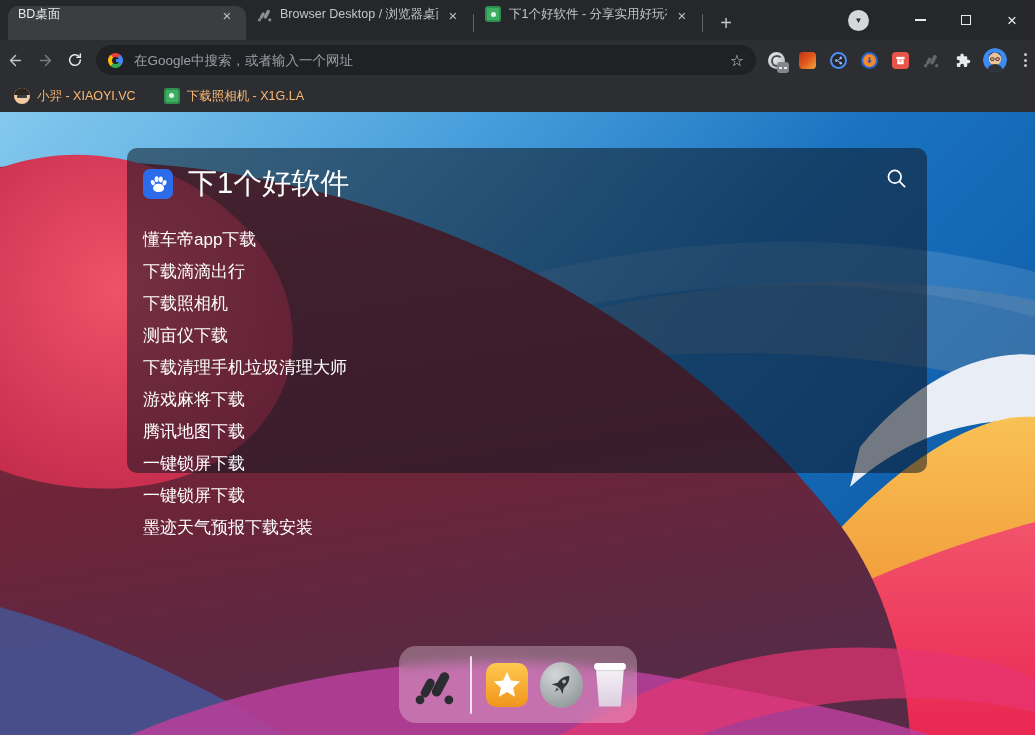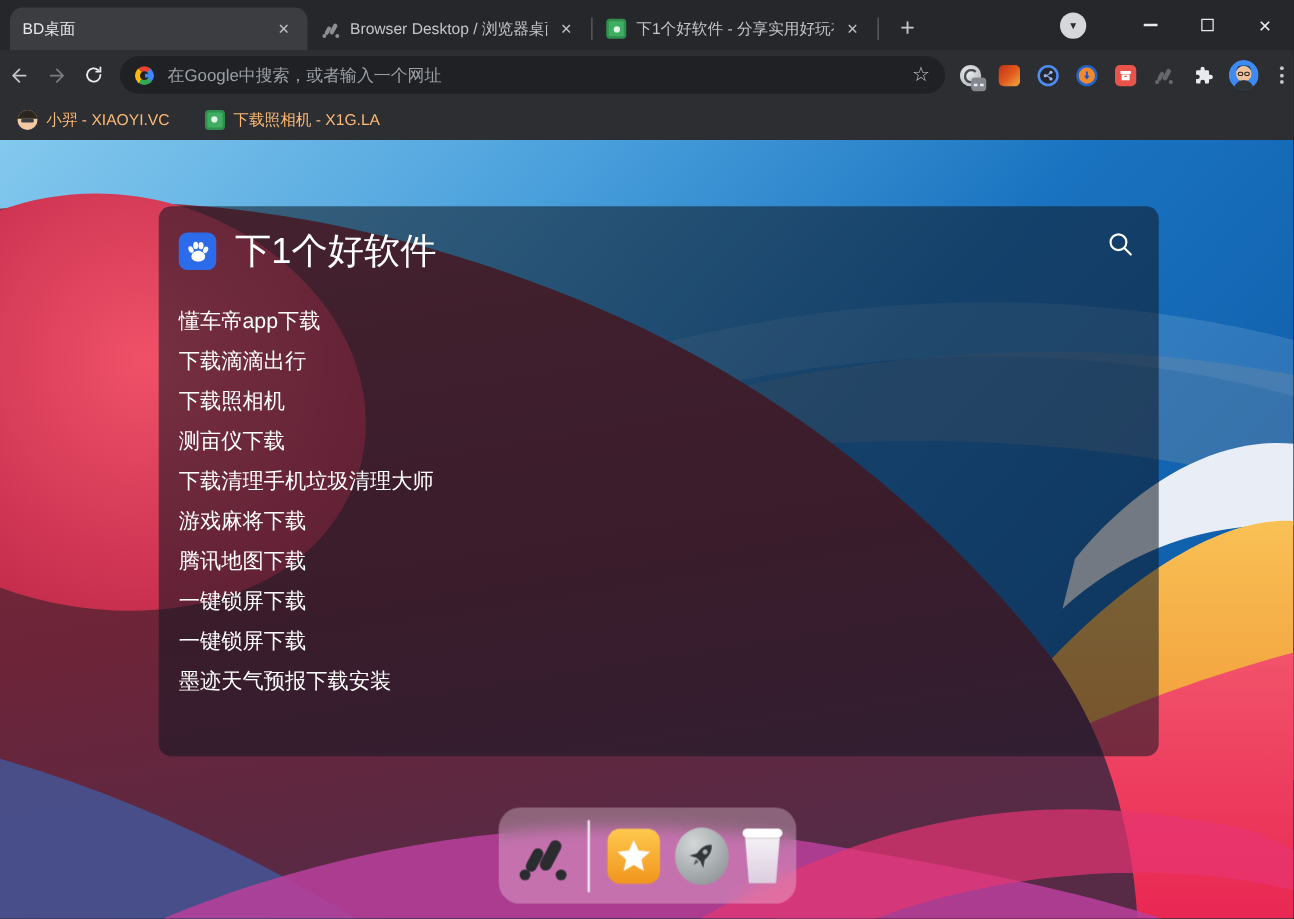--- a/index.html
+++ b/index.html
@@ -1,21 +1,21 @@
 <!DOCTYPE html>
 <html><head>
 <meta charset="utf-8">
 <style>
   * { margin:0; padding:0; box-sizing:border-box; }
   html,body { width:1035px; height:735px; overflow:hidden; }
   body { font-family:"Liberation Sans","DejaVu Sans",sans-serif; background:#202124; position:relative; }
 
   
   .tabstrip { height:40px; background:#26272b; display:flex; align-items:flex-end; padding-left:8px; position:relative; }
-  .tab { height:34px; display:flex; align-items:center; padding:0 10px; border-radius:10px 10px 0 0; font-size:12.5px; cursor:pointer; }
+  .tab { height:34px; display:flex; align-items:flex-start; padding:0 10px; border-radius:10px 10px 0 0; font-size:12.5px; cursor:pointer; }
   .tab.active { background:#3b3d41; width:238px; color:#e9eaed; }
   .tab.inactive { width:226px; color:#c3c6ca; }
   .tab-title { white-space:nowrap; overflow:hidden; flex:1; margin-right:6px; }
   .tab-fav { width:16px; height:16px; margin-right:8px; flex:0 0 auto; display:flex; align-items:center; justify-content:center; }
   .tab-close { width:18px; height:18px; border-radius:50%; display:flex; align-items:center; justify-content:center;
                color:#bdc1c6; font-size:15px; flex:0 0 auto; cursor:pointer; }
   .tab-divider { width:1px; height:18px; background:#5f6368; margin:0 1px 8px 1px; }
   .newtab { width:28px; height:28px; margin:0 0 3px 8px; border-radius:50%; color:#c3c6ca; font-size:20px;
             display:flex; align-items:center; justify-content:center; cursor:pointer; }
   .strip-right { margin-left:auto; display:flex; align-items:center; height:40px; }
@@ -59,21 +59,21 @@
   .bm-face { width:16px; height:16px; border-radius:50%; background:#f2c9a0; position:relative; overflow:hidden; }
   .bm-face::before { content:""; position:absolute; top:-1px; left:0; right:0; height:8px; background:#2c2620; border-radius:50% 50% 0 0; }
   .bm-face::after { content:""; position:absolute; top:7px; left:3px; width:10px; height:3px; background:#3a3f44; border-radius:1px; }
   .bm-green { width:16px; height:16px; border-radius:3px; background:#3fae63; border:2px solid #2e8f4f; position:relative; }
   .bm-green::after { content:""; position:absolute; left:3.5px; top:3.5px; width:5px; height:5px; border-radius:50%; background:rgba(255,255,255,.85); }
 
   
   .desktop { position:relative; width:1035px; height:623px; overflow:hidden; }
   .wall { position:absolute; inset:0; }
 
-  .panel { position:absolute; left:127px; top:53px; width:800px; height:440px; border-radius:10px;
+  .panel { position:absolute; left:127px; top:36px; width:800px; height:325px; border-radius:10px;
            background:rgba(14,23,33,.54); }
   .panel-header { display:flex; align-items:center; padding:16px 18px 0 16px; }
   .paw-tile { width:30px; height:30px; border-radius:7px; background:#2c6ceb; display:flex; align-items:center; justify-content:center; flex:0 0 auto; }
   .panel-title { color:#ffffff; font-size:29px; margin-left:15px; font-weight:400; }
   .panel-search { position:absolute; top:17px; right:18px; width:26px; height:26px; display:flex; align-items:center; justify-content:center; cursor:pointer; }
   .panel-links { margin:20px 0 0 16px;text-align:center; }
   .plink { display:block; width:fit-content; height:32px; line-height:32px; color:#ffffff; font-size:17px; text-decoration:none; cursor:pointer; }
 
   
   .dock { position:absolute; left:399px; top:534px; width:238px; height:77px; border-radius:17px;

